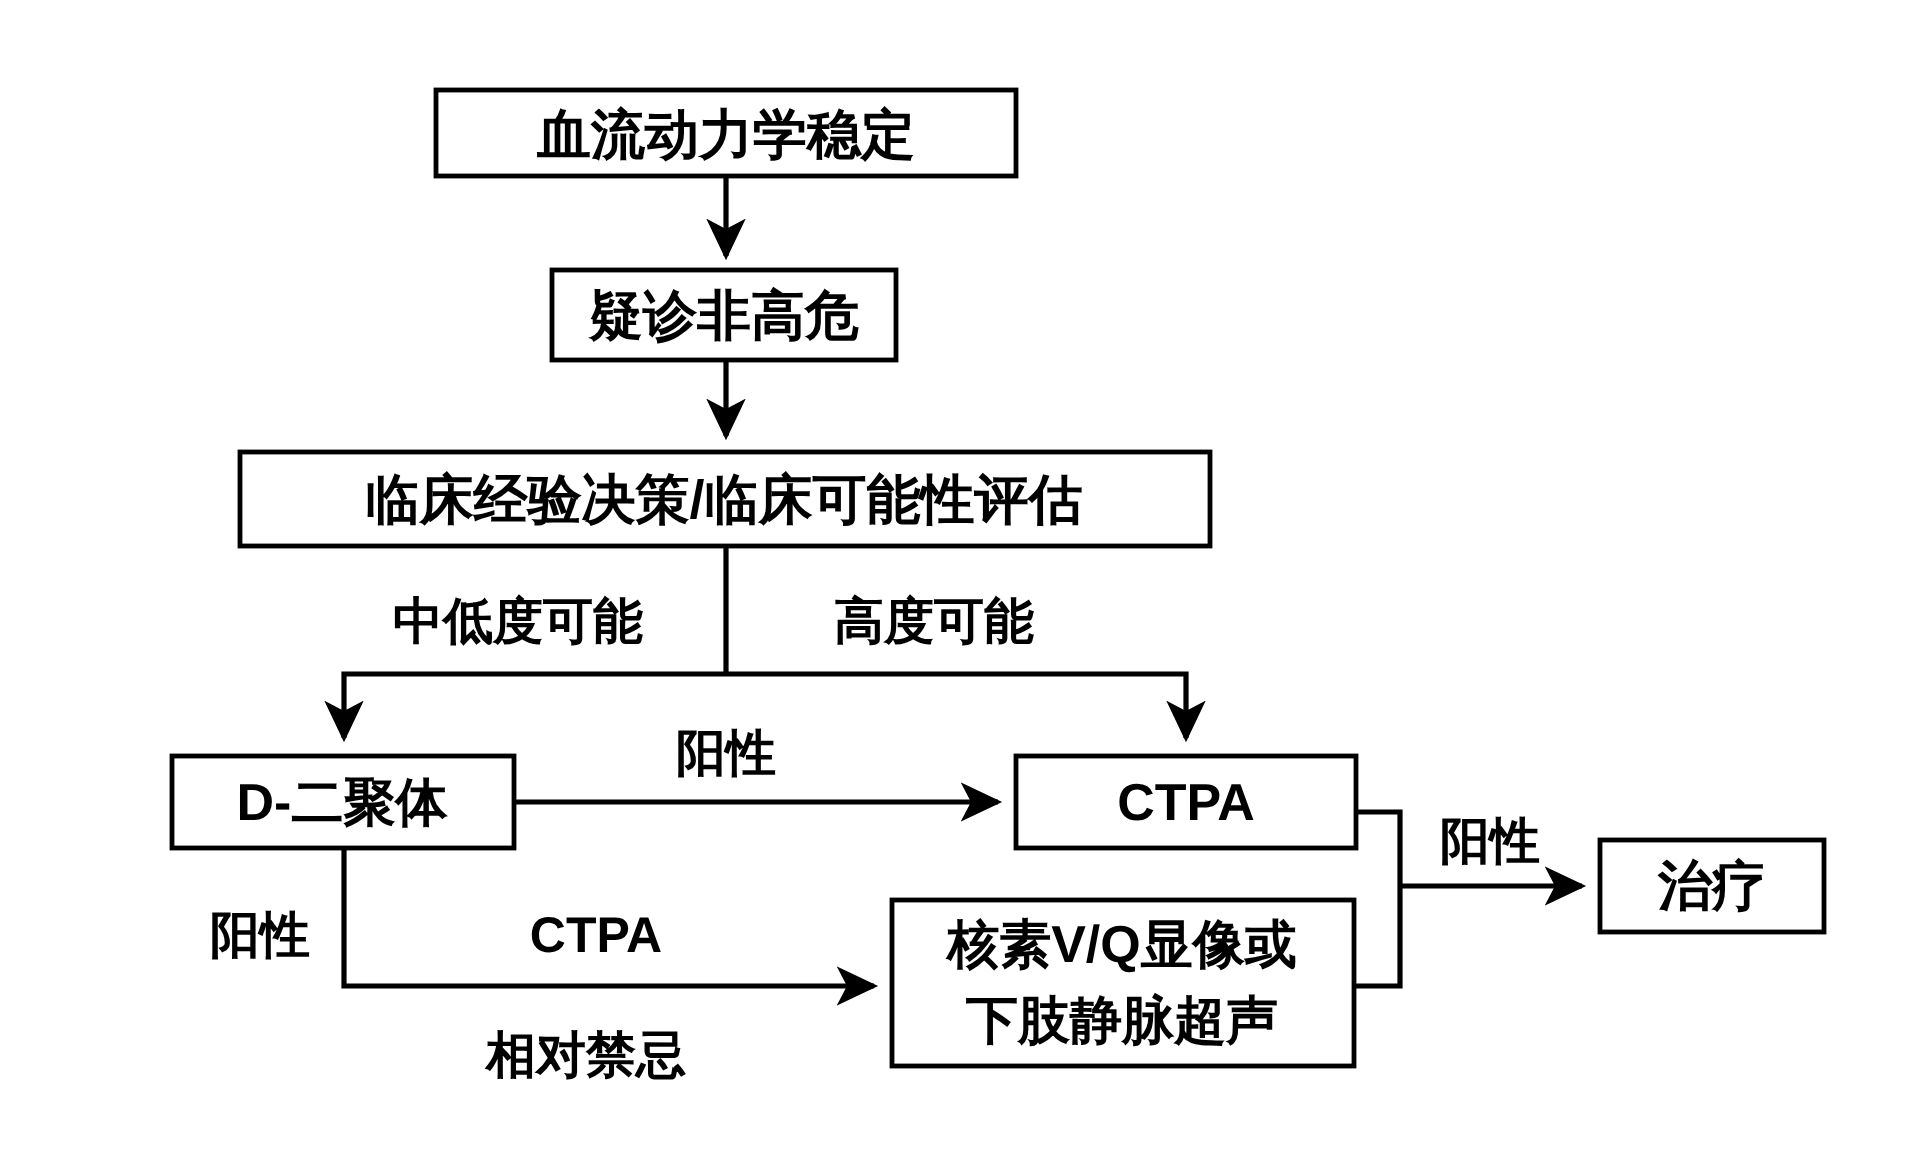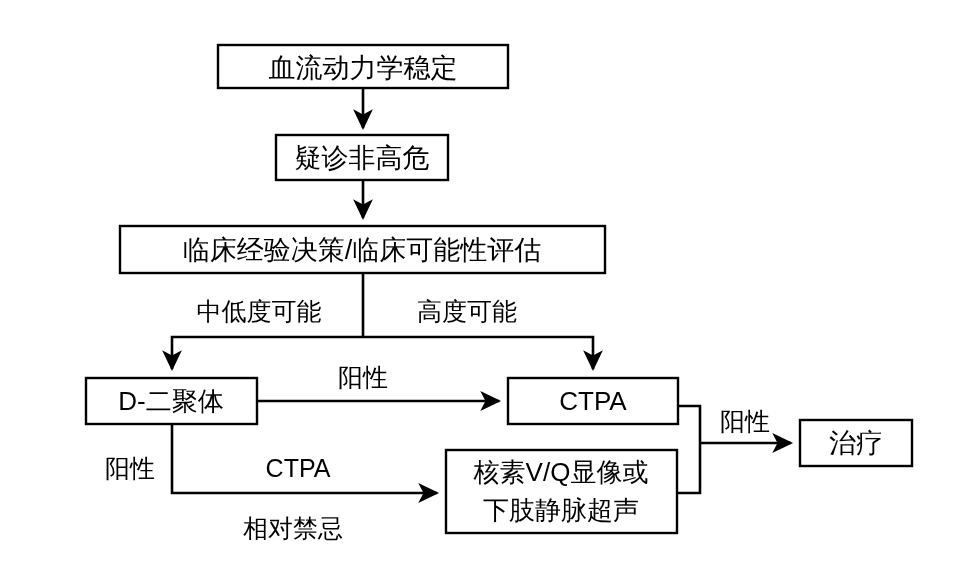--- a/index.html
+++ b/index.html
@@ -9,20 +9,21 @@
   }
   body {
     font-family: "Liberation Sans", "DejaVu Sans", sans-serif;
   }
   #canvas {
     position: relative;
     width: 956px;
     height: 579px;
     background: #ffffff;
     overflow: hidden;
+    font-weight: bold;
   }
   svg.flow {
     position: absolute;
     left: 0;
     top: 0;
     width: 956px;
     height: 579px;
   }
   .box-rect {
     fill: #ffffff;

